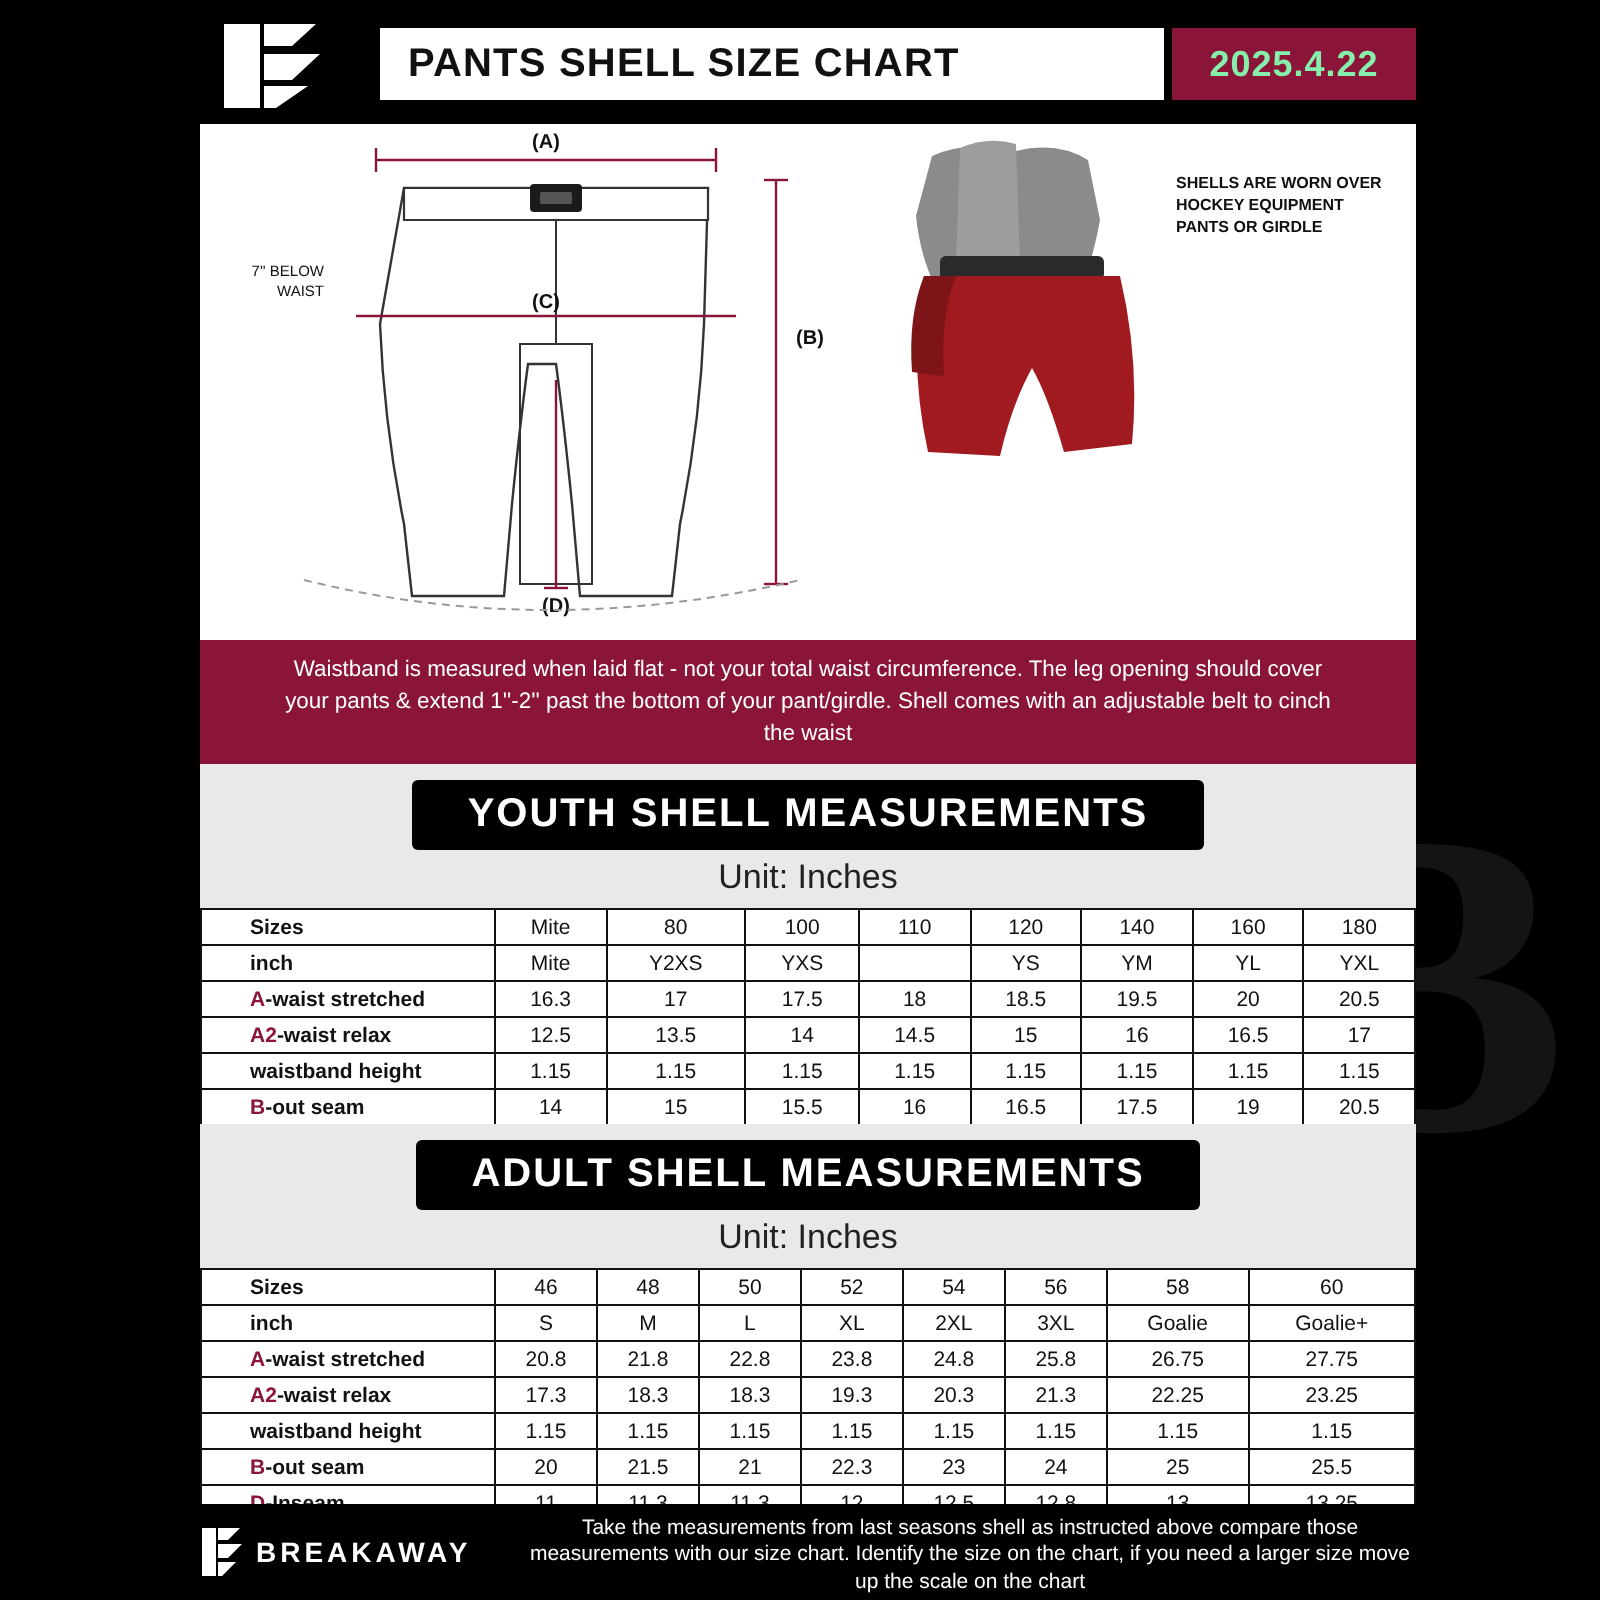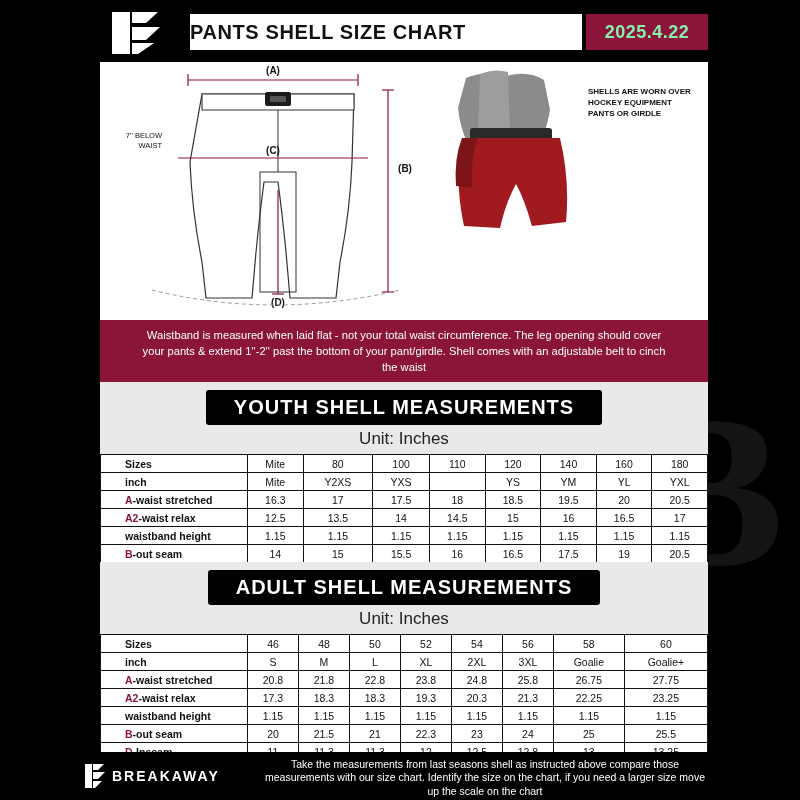--- a/index.html
+++ b/index.html
@@ -3,21 +3,21 @@
 <meta charset="utf-8">
 <style>
   html,body{margin:0;padding:0;background:#000;}
   body{width:800px;height:800px;font-family:"Liberation Sans",sans-serif;overflow:hidden;}
   .page{position:relative;width:800px;height:800px;background:#000;}
 
   
   .header{position:relative;height:62px;background:#000;}
   .logo-b{position:absolute;left:108px;top:10px;width:56px;height:46px;}
   .title-bar{position:absolute;left:190px;top:14px;width:392px;height:36px;background:#fff;display:flex;align-items:center;}
-  .title-bar span{font-size:20px;font-weight:bold;letter-spacing:.6px;color:#111;}
+  .title-bar span{font-size:20px;font-weight:bold;letter-spacing:.6px;color:#111;padding-left:14px;}
   .date-bar{position:absolute;left:586px;top:14px;width:122px;height:36px;background:#8a1538;display:flex;align-items:center;justify-content:center;}
   .date-bar span{color:#86efac;font-size:18px;font-weight:bold;letter-spacing:.5px;}
 
   
   .diagram{position:absolute;left:100px;top:62px;width:608px;height:258px;background:#fff;overflow:hidden;}
   .short-svg{position:absolute;left:0;top:0;}
   .note{position:absolute;left:488px;top:24px;width:112px;font-size:8px;line-height:11px;font-weight:bold;color:#111;}
   .below-waist{position:absolute;left:8px;top:69px;font-size:7.5px;font-weight:normal;color:#111;line-height:10px;text-align:right;width:54px;}
 
   
@@ -31,21 +31,21 @@
   .unit{text-align:center;font-size:17px;color:#222;padding:4px 0 5px;}
 
   table{border-collapse:collapse;width:608px;background:#fff;font-size:10.5px;}
   td{border:1px solid #111;height:17px;text-align:center;color:#111;padding:0 2px;}
   td.lbl{text-align:left;padding-left:24px;font-weight:bold;width:120px;}
   td.lbl .red{color:#8a1538;}
   td.hd{font-weight:normal;}
 
   
   .footer{position:absolute;left:0;top:752px;width:800px;height:48px;background:#000;}
-  .footer-brand{position:absolute;left:84px;top:8px;width:160px;height:32px;display:flex;align-items:center;gap:6px;}
+  .footer-brand{position:absolute;left:100px;top:8px;width:160px;height:32px;display:flex;align-items:center;gap:6px;}
   .footer-brand .bmark{width:22px;height:26px;}
   .footer-brand .bname{color:#fff;font-size:14px;letter-spacing:2px;font-weight:bold;}
   .footer-text{position:absolute;left:262px;top:6px;width:446px;color:#fff;font-size:10.5px;line-height:13.4px;text-align:center;}
   .side-left{position:absolute;left:0;top:62px;width:100px;height:690px;background:#000;}
   .side-right{position:absolute;left:708px;top:62px;width:92px;height:690px;background:#000;}
   .ghost{position:absolute;right:16px;top:330px;font-size:220px;color:#141414;font-weight:bold;font-family:"Liberation Serif",serif;line-height:200px;}
 </style>
 </head>
 <body>
 

